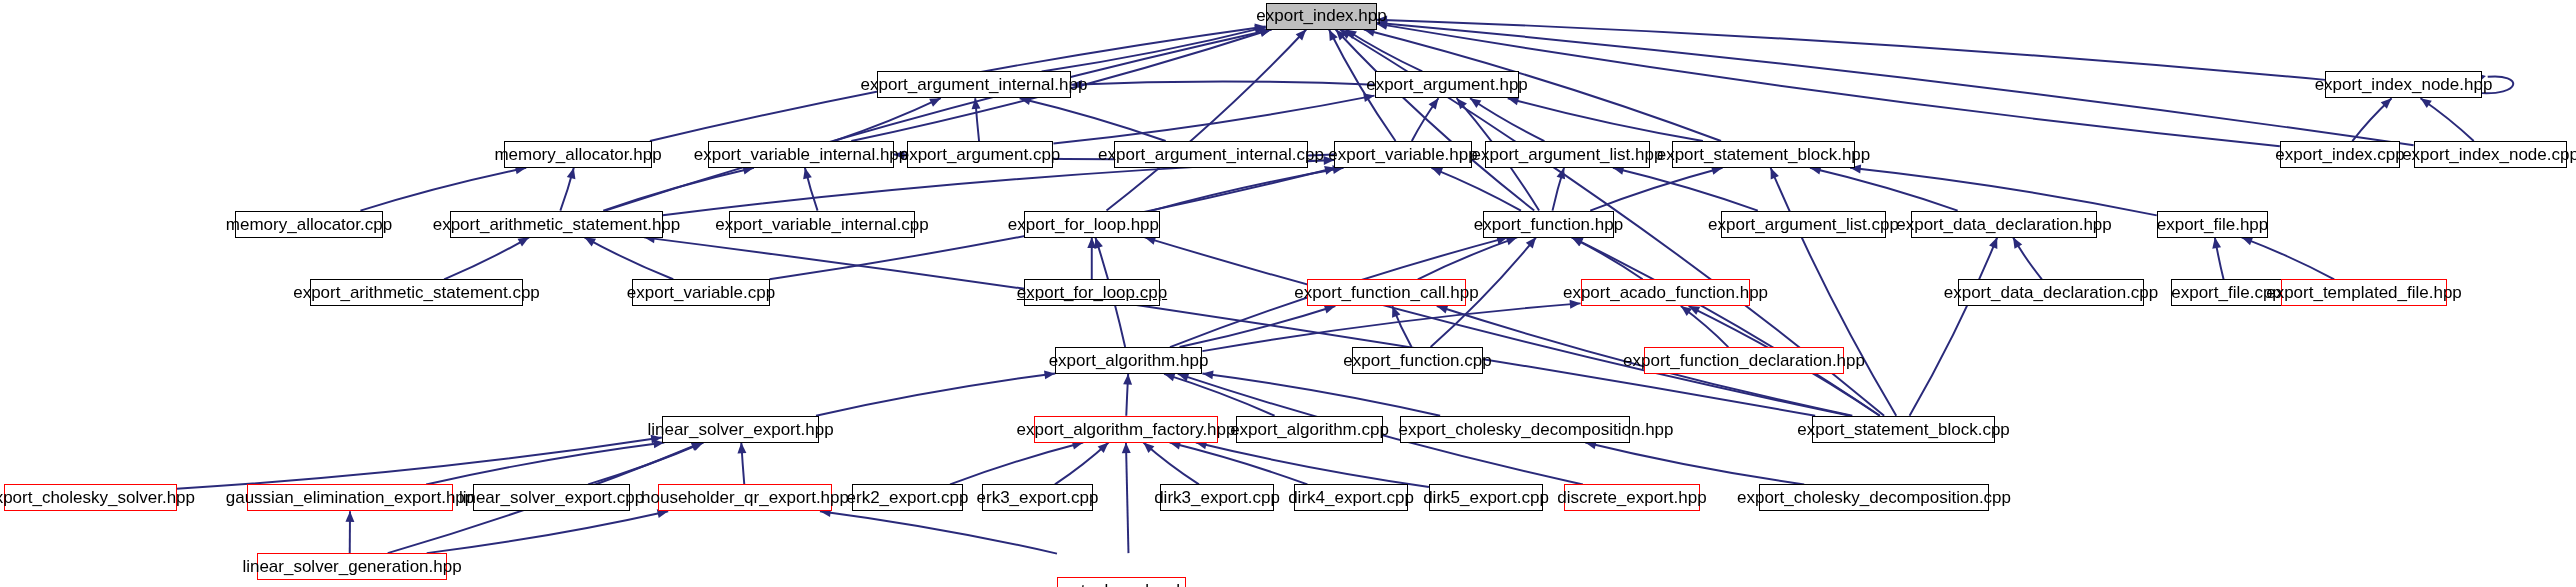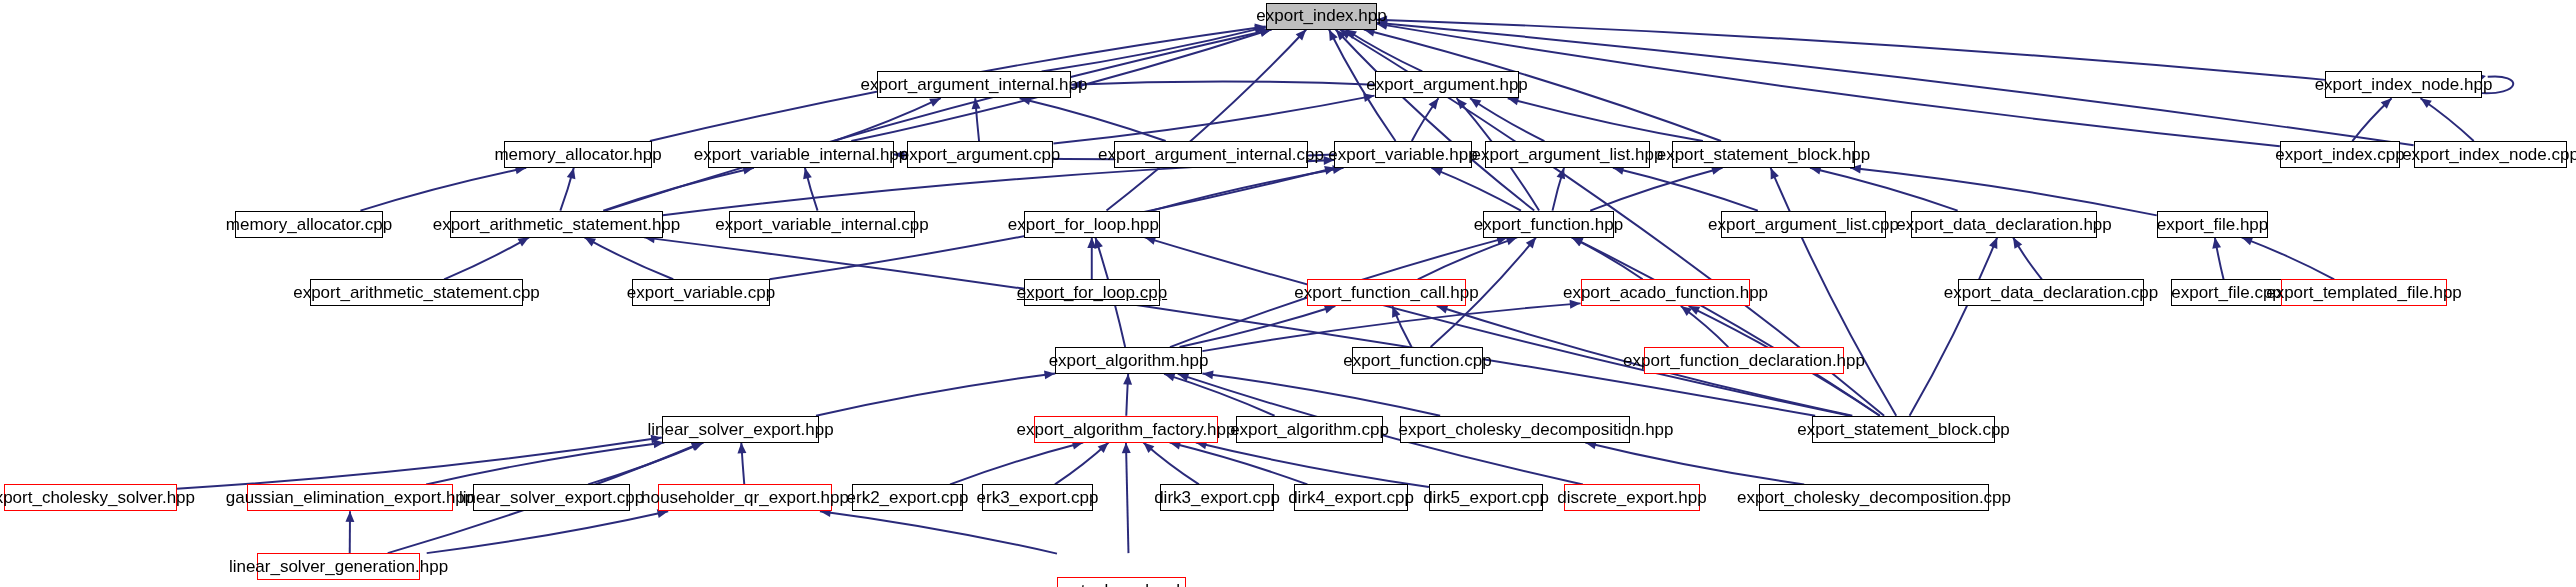--- a/index.html
+++ b/index.html
@@ -483,21 +483,21 @@
       </div>
       <div class="node" style="left: 1429px; top: 484px; width: 114px;">
         <span>dirk5_export.cpp</span>
       </div>
       <div class="node red" style="left: 1564px; top: 484px; width: 136px;">
         <span>discrete_export.hpp</span>
       </div>
       <div class="node" style="left: 1759px; top: 484px; width: 230px;">
         <span>export_cholesky_decomposition.cpp</span>
       </div>
-      <div class="node red" style="left: 257px; top: 553px; width: 163px; align-items: center;">
+      <div class="node red" style="left: 257px; top: 553px; width: 190px; align-items: center;">
         <span>linear_solver_generation.hpp</span>
       </div>
       <div class="node red" style="left: 1057px; top: 553px; width: 129px; margin-top: 24px;">
         <span>export_nlp_solver.hpp</span>
       </div>
     </div>
 </div>
 
 
 </body></html>

